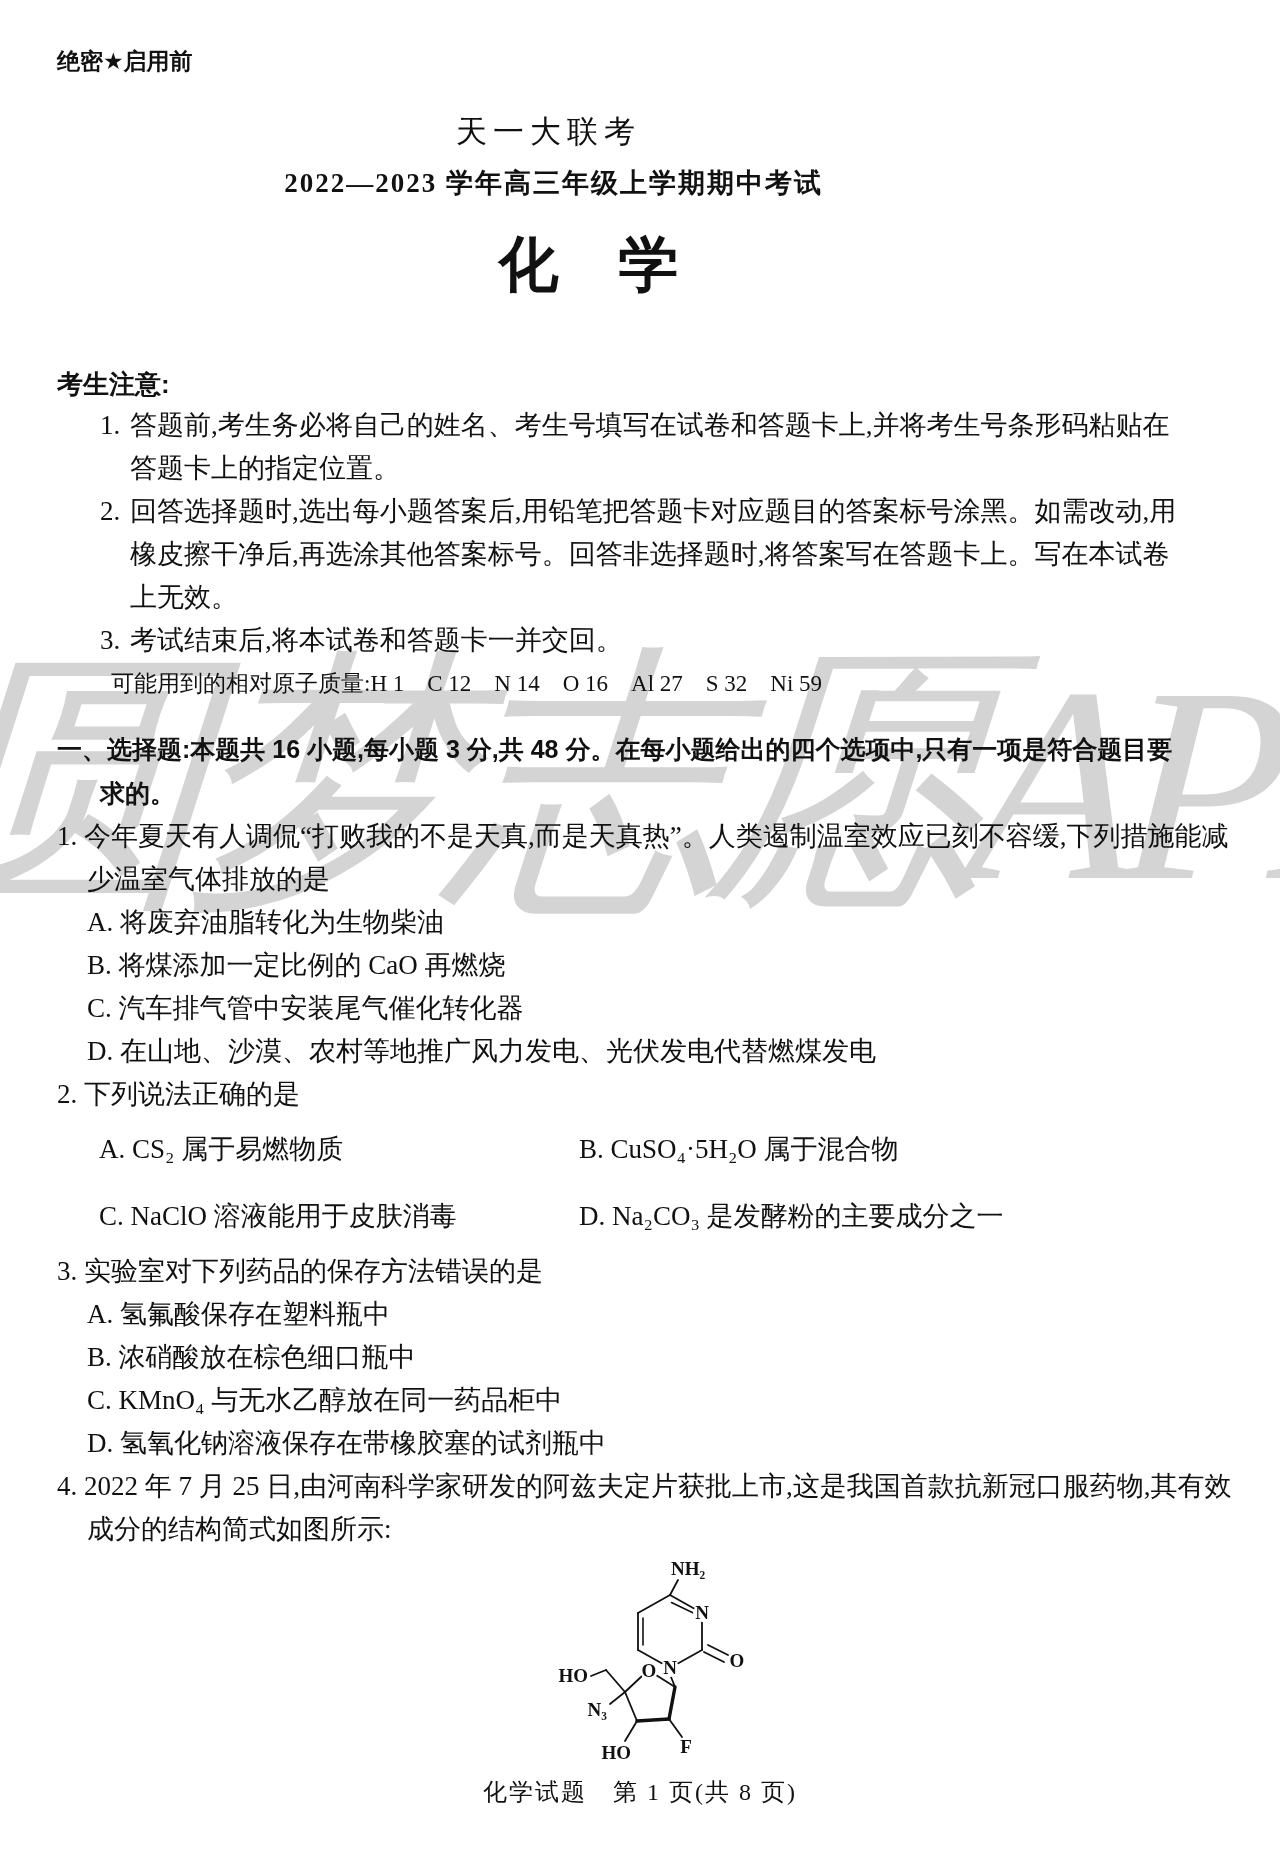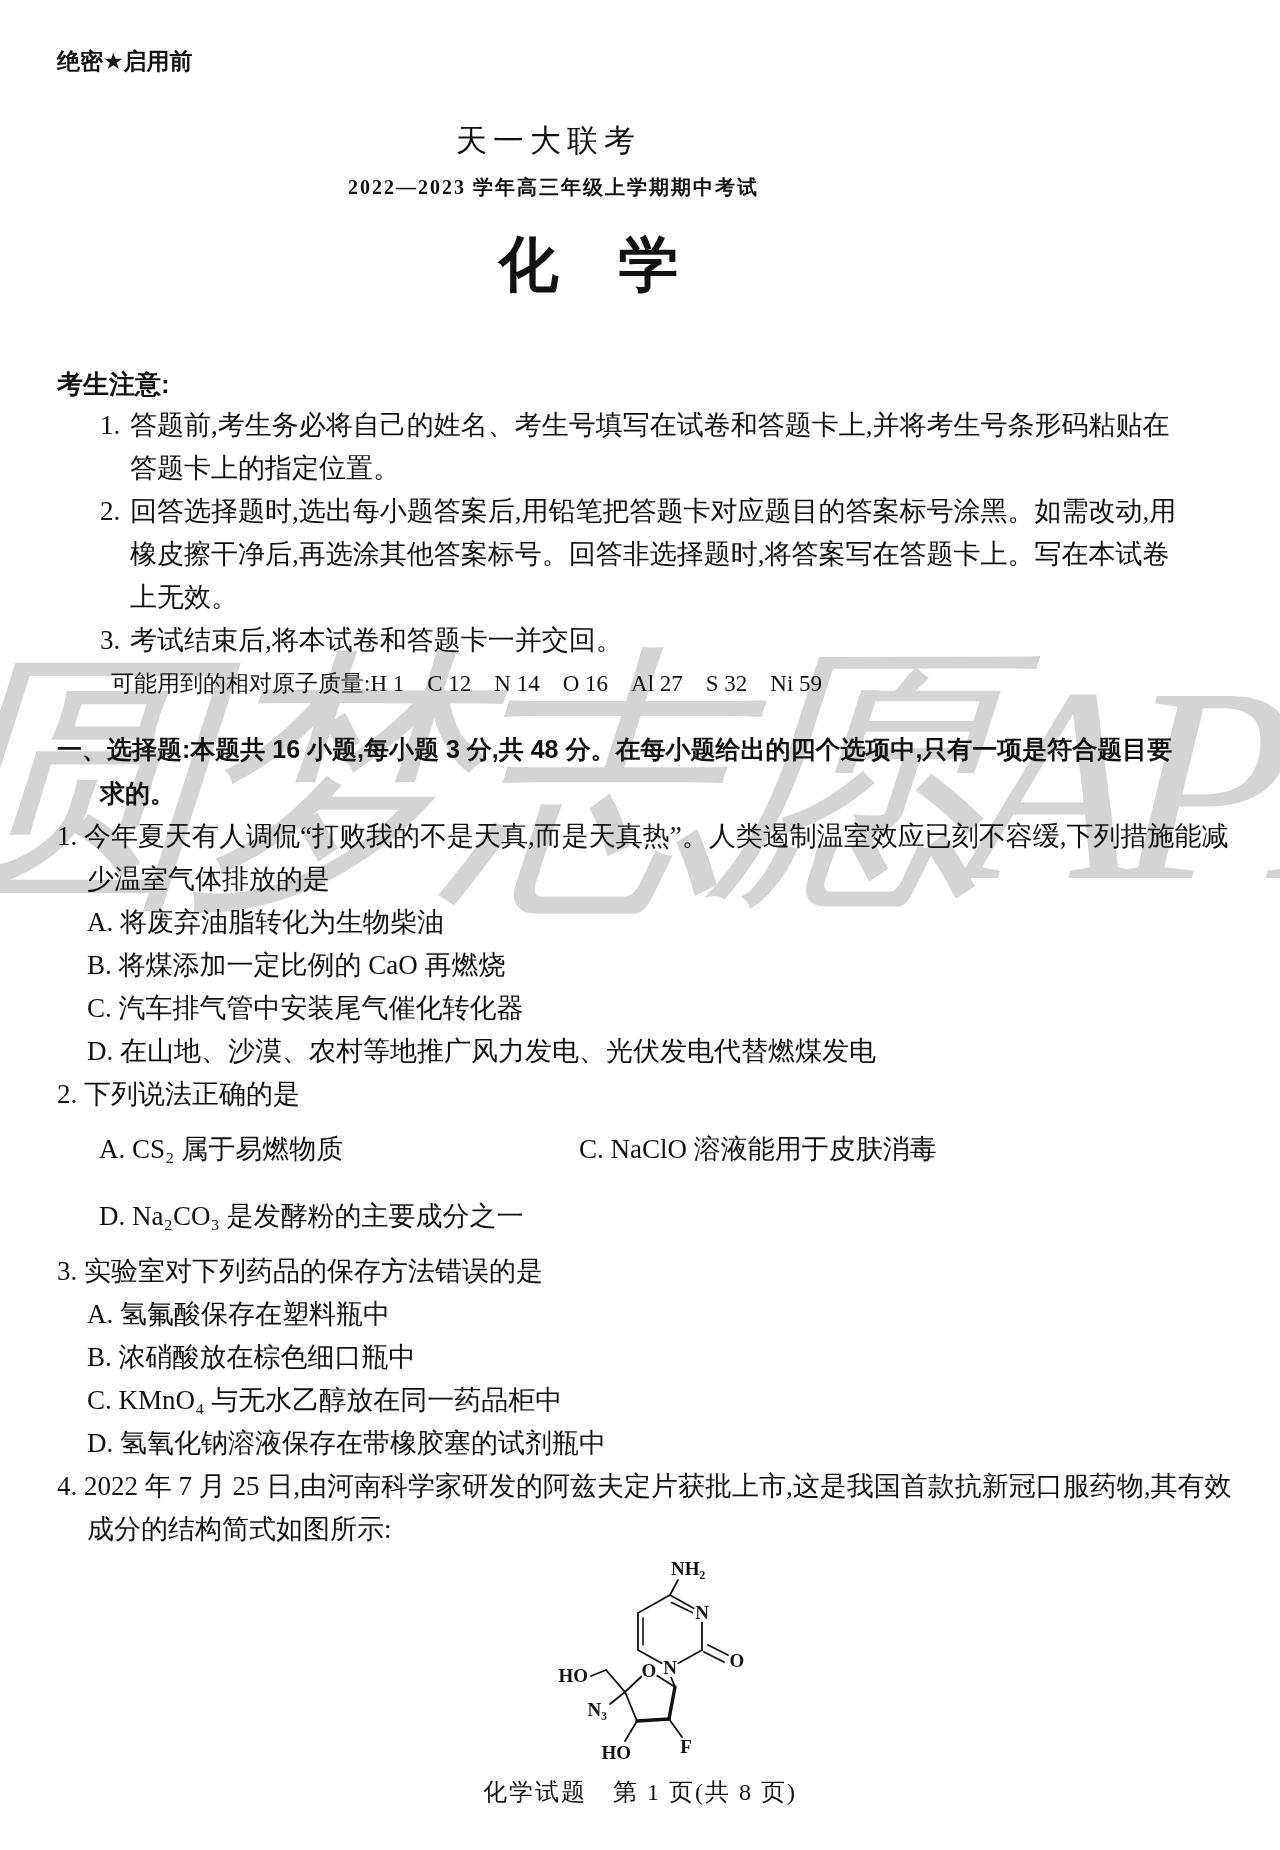--- a/index.html
+++ b/index.html
@@ -32,32 +32,32 @@
     position: relative;
     z-index: 1;
     padding: 46px 40px 0 57px;
   }
   .security {
     font-family: "Liberation Sans", "DejaVu Sans", sans-serif;
     font-weight: bold;
     font-size: 23px;
   }
   .head-org {
-    margin-top: 43px;
+    margin-top: 34px;
     text-align: center;
     padding-right: 200px;
     font-size: 31px;
     letter-spacing: 6px;
   }
   .head-session {
     margin-top: 12px;
     text-align: center;
     padding-right: 190px;
     font-weight: bold;
-    font-size: 20px;
+    font-size: 27px;
     letter-spacing: 2px;
   }
   .head-subject {
     margin-top: 24px;
     margin-bottom: 58px;
     text-align: center;
     padding-right: 120px;
     font-weight: bold;
     font-size: 60px;
   }
@@ -170,20 +170,21 @@
         <p>B. 将煤添加一定比例的 CaO 再燃烧</p>
         <p>C. 汽车排气管中安装尾气催化转化器</p>
         <p>D. 在山地、沙漠、农村等地推广风力发电、光伏发电代替燃煤发电</p>
       </div>
     </div>
 
     <div class="question">
       <p class="q-stem">2. 下列说法正确的是</p>
       <div class="q-options-grid">
         <p>A. CS₂ 属于易燃物质</p>
+        <p>B. CuSO₄·5H₂O 属于混合物</p>
         <p>C. NaClO 溶液能用于皮肤消毒</p>
         <p>D. Na₂CO₃ 是发酵粉的主要成分之一</p>
       </div>
     </div>
 
     <div class="question">
       <p class="q-stem">3. 实验室对下列药品的保存方法错误的是</p>
       <div class="q-options">
         <p>A. 氢氟酸保存在塑料瓶中</p>
         <p>B. 浓硝酸放在棕色细口瓶中</p>

